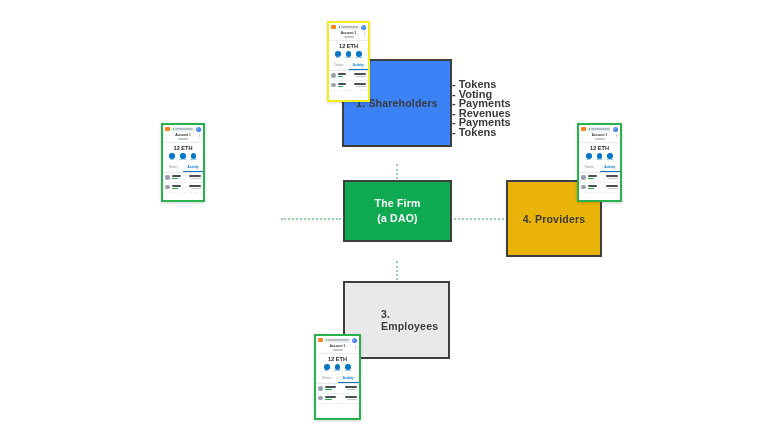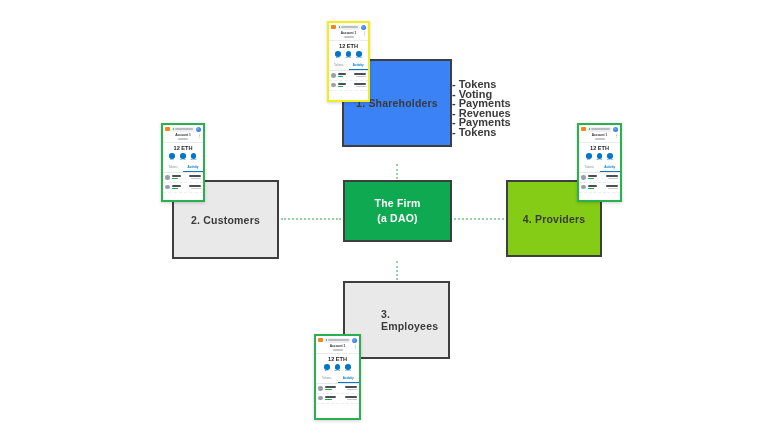--- a/index.html
+++ b/index.html
@@ -12,21 +12,21 @@
   
   .dbox {
     position:absolute; box-sizing:border-box; border:2px solid #3e3e3e;
     display:flex; align-items:center; justify-content:center;
     font-size:10.5px; font-weight:600; color:#3b3b3b; letter-spacing:.2px;
     z-index:1;
   }
   #box-shareholders { left:342px; top:59px;  width:110px; height:88px; background:#3b82f6; }
   #box-customers    { left:172px; top:180px; width:107px; height:79px; background:#e9e9e9; }
   #box-firm         { left:343px; top:180px; width:109px; height:62px; background:#0fa951; color:#ffffff; }
-  #box-providers    { left:506px; top:180px; width:96px;  height:77px; background:#84cc16; }
+  #box-providers    { left:506px; top:180px; width:96px;  height:77px; background:#eab308; }
   #box-employees    { left:343px; top:281px; width:107px; height:78px; background:#e9e9e9;padding-left:36px; }
   .firm-label { text-align:center; line-height:15px; }
   .firm-label span { display:block; }
 
   
   .connector { position:absolute; z-index:0; }
   .connector.h { height:0; border-top:2px dotted #98d1a5; }
   .connector.v { width:0;  border-left:2px dotted #98d1a5; }
   #conn-left   { left:281px; top:218px; width:60px; }
   #conn-right  { left:454px; top:218px; width:50px; }
@@ -90,23 +90,20 @@
 <div class="canvas">
 
   <div class="connector h" id="conn-left"></div>
   <div class="connector h" id="conn-right"></div>
   <div class="connector v" id="conn-top"></div>
   <div class="connector v" id="conn-bottom"></div>
 
   <div class="dbox" id="box-shareholders">
     <span>1. Shareholders</span>
   </div>
-  <div class="dbox" id="box-customers">
-    <span>2. Customers</span>
-  </div>
   <div class="dbox" id="box-firm">
     <span class="firm-label">
       <span>The Firm</span>
       <span>(a DAO)</span>
     </span>
   </div>
   <div class="dbox" id="box-providers">
     <span>4. Providers</span>
   </div>
   <div class="dbox" id="box-employees">

